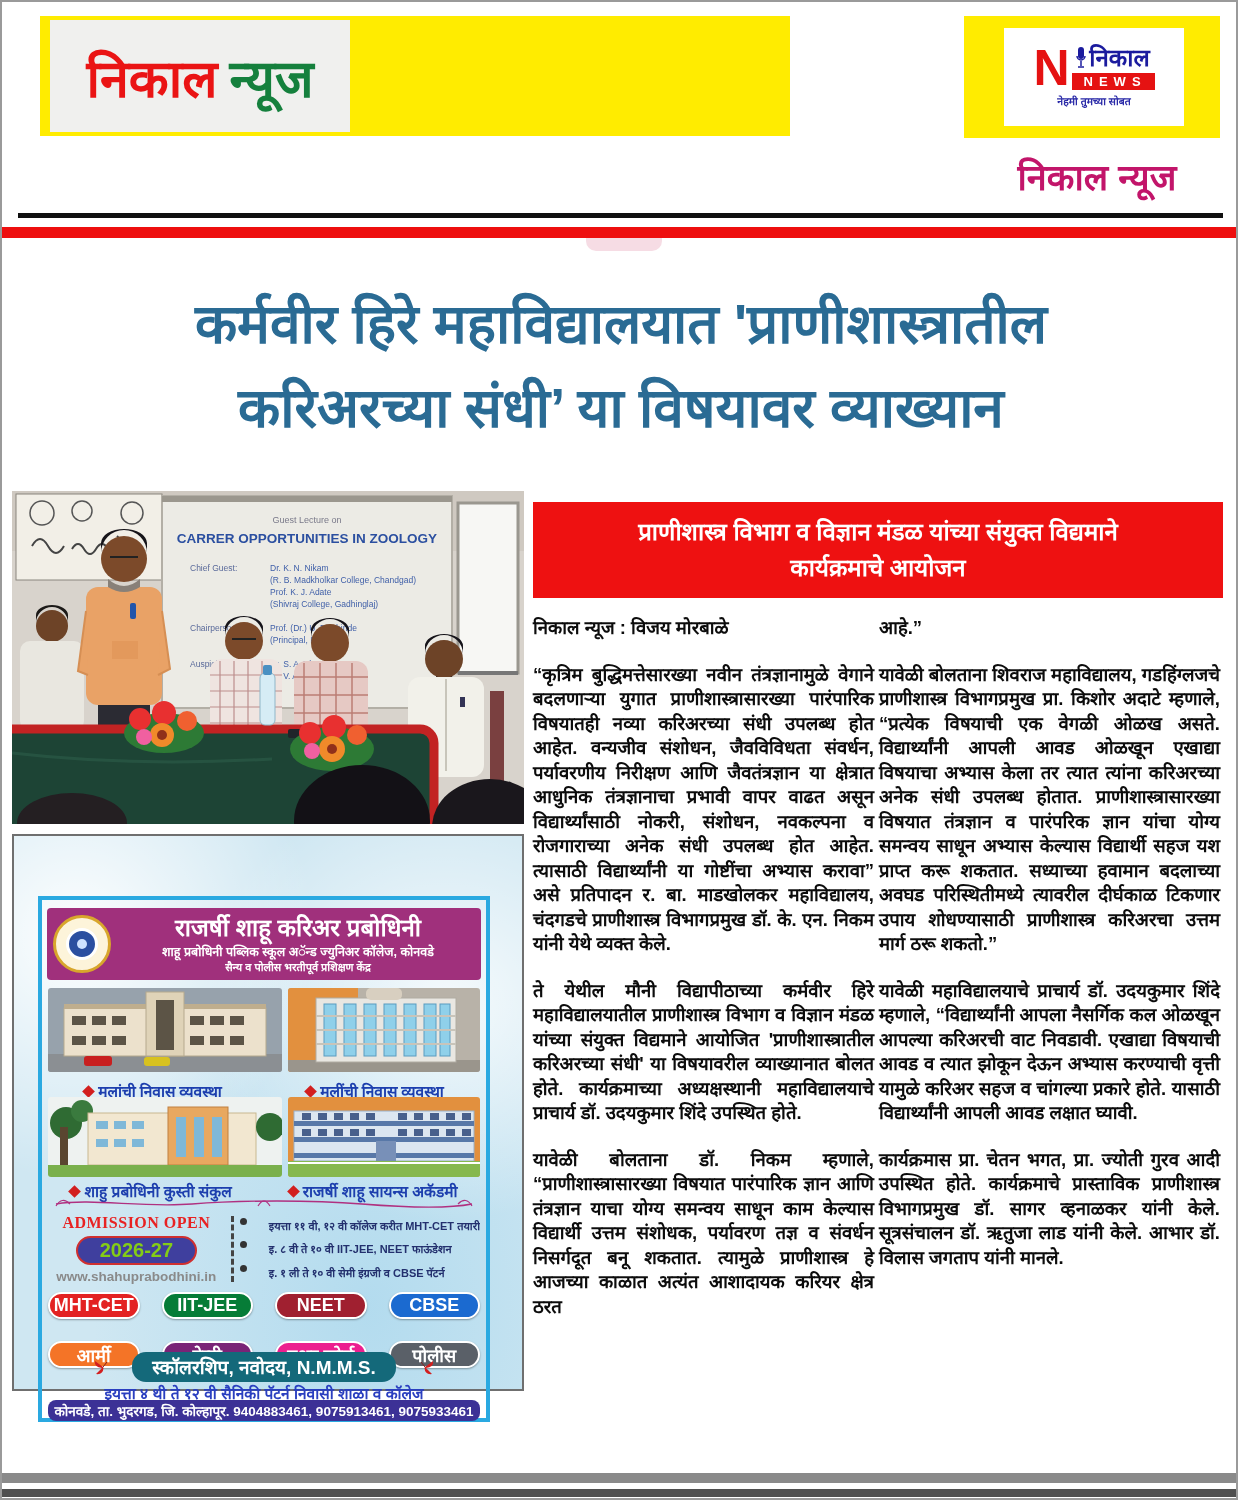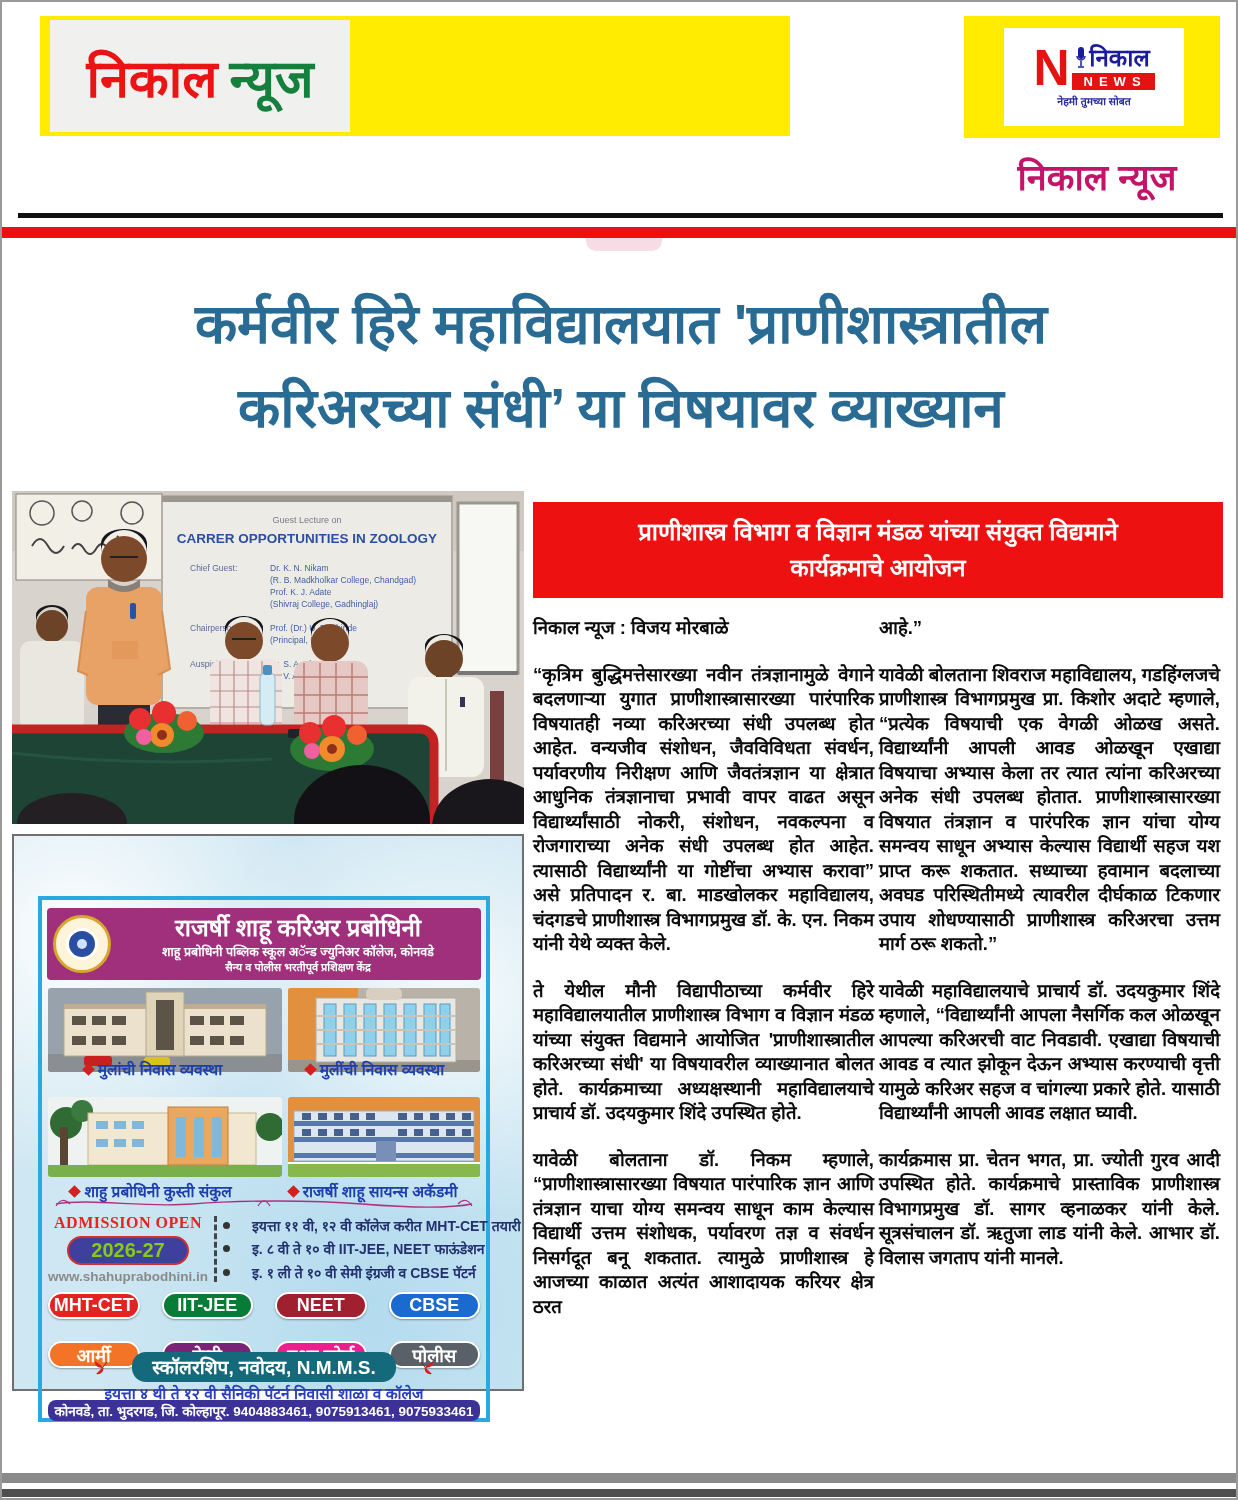--- a/index.html
+++ b/index.html
@@ -89,21 +89,21 @@
   .wavy{position:absolute;left:10px;top:298px;width:424px;height:12px;}
 
   .adm-row{position:absolute;left:6px;top:312px;width:432px;height:74px;display:flex;}
   .adm-left{width:178px;display:flex;flex-direction:column;align-items:center;justify-content:center;}
   .adm-title{color:#e82222;font-weight:900;font-size:16px;letter-spacing:.5px;font-family:Liberation Serif, serif;}
   .adm-year{margin-top:4px;background:#3f3f9e;border:2px solid #d03030;color:#84cc16;
       font-weight:800;font-size:20px;border-radius:16px;padding:1px 22px;}
   .adm-site{margin-top:4px;color:#8a8a8a;font-weight:700;font-size:13.5px;}
   .adm-div{width:0;border-left:3px dashed #444;margin:4px 6px;}
   .adm-bullets{flex:1;display:flex;flex-direction:column;justify-content:space-around;padding:2px 0;}
-  .adm-bullet{display:flex;align-items:center;gap:22px;font-size:14px;font-weight:800;
+  .adm-bullet{display:flex;gap:22px;font-size:11px;font-weight:800;
       color:#23306e;white-space:nowrap;overflow:hidden;}
   .adm-bullet .dot{width:7px;height:7px;border-radius:50%;background:#333;flex:0 0 auto;}
 
   .badges{position:absolute;left:6px;top:392px;width:432px;display:grid;
       grid-template-columns:repeat(4,1fr);gap:22px;}
   .badge{height:27px;border-radius:15px;border:2px solid #ffffff;box-sizing:border-box;
       color:#ffffff;font-weight:900;font-size:18px;display:flex;align-items:center;
       justify-content:center;white-space:nowrap;overflow:hidden;
       box-shadow:0 1px 2px rgba(0,0,0,.35);}
 
@@ -379,21 +379,21 @@
             <rect x="152" y="16" width="10" height="52"></rect>
           </g>
           <g stroke="#c8c4ba" stroke-width="2">
             <line x1="28" y1="28" x2="168" y2="28"></line>
               <line x1="28" y1="42" x2="168" y2="42"></line>
             <line x1="28" y1="56" x2="168" y2="56"></line>
           </g>
         </svg>
       </div>
 
-      <div class="fac-row" style="top:158px;">
+      <div class="fac-row" style="top:180px;font-family:Liberation Serif, serif;">
         <span class="fac-item">
           <span class="diamond"></span>
           <span>मुलांची निवास व्यवस्था</span>
         </span>
         <span class="fac-item">
           <span class="diamond"></span>
           <span>मुलींची निवास व्यवस्था</span>
         </span>
       </div>
 

